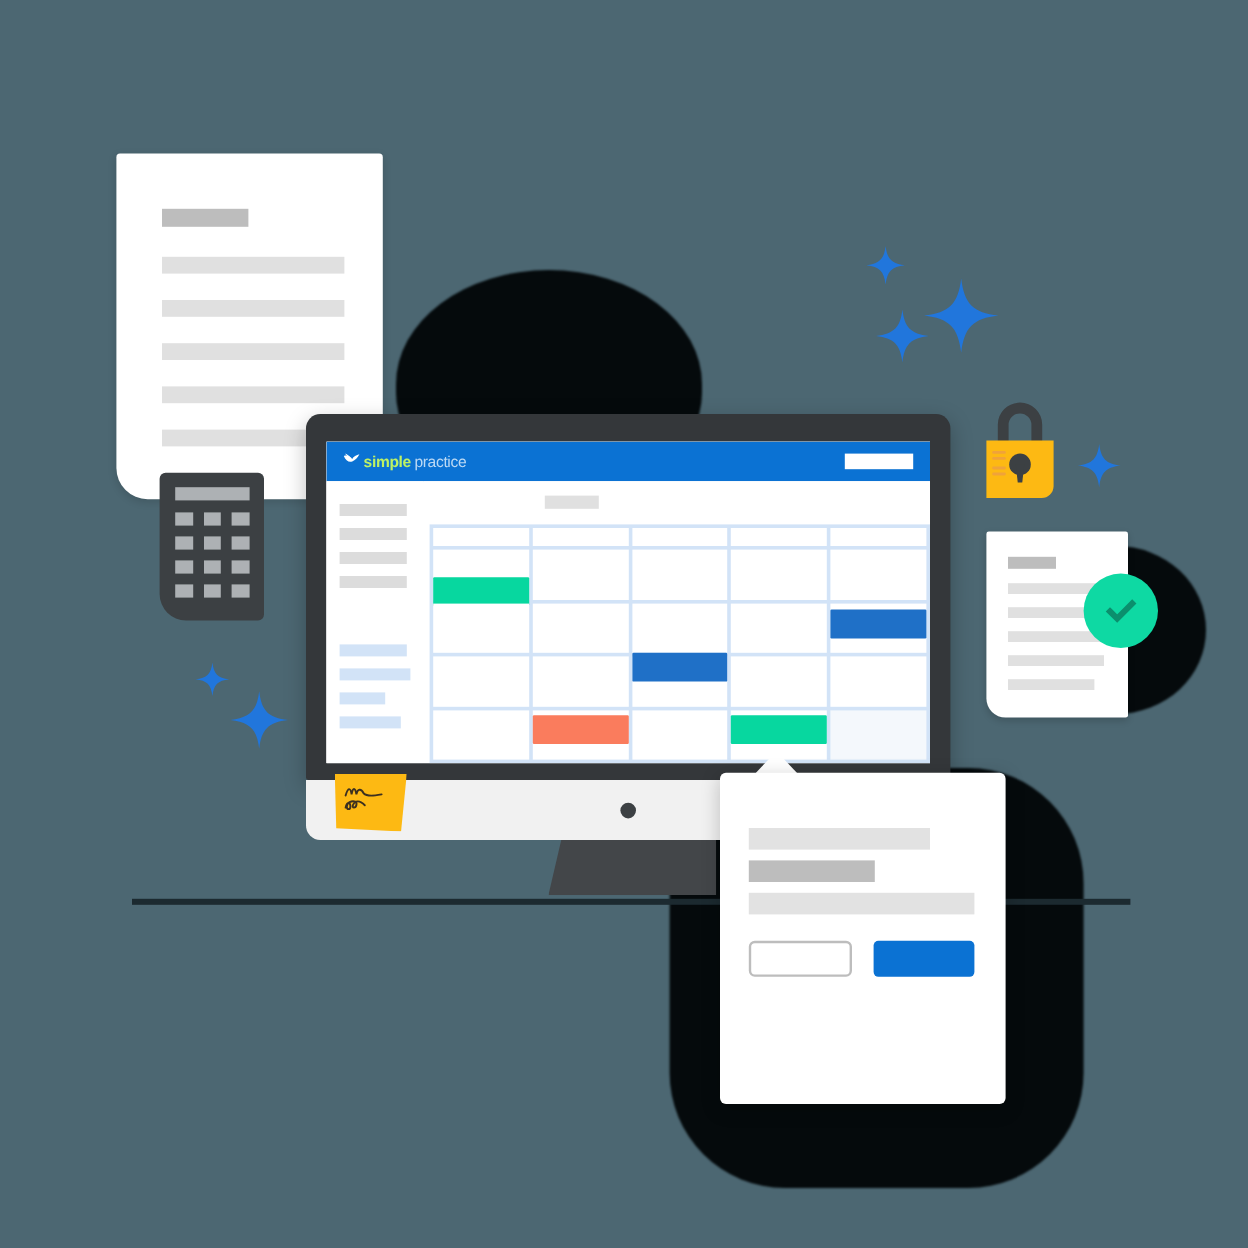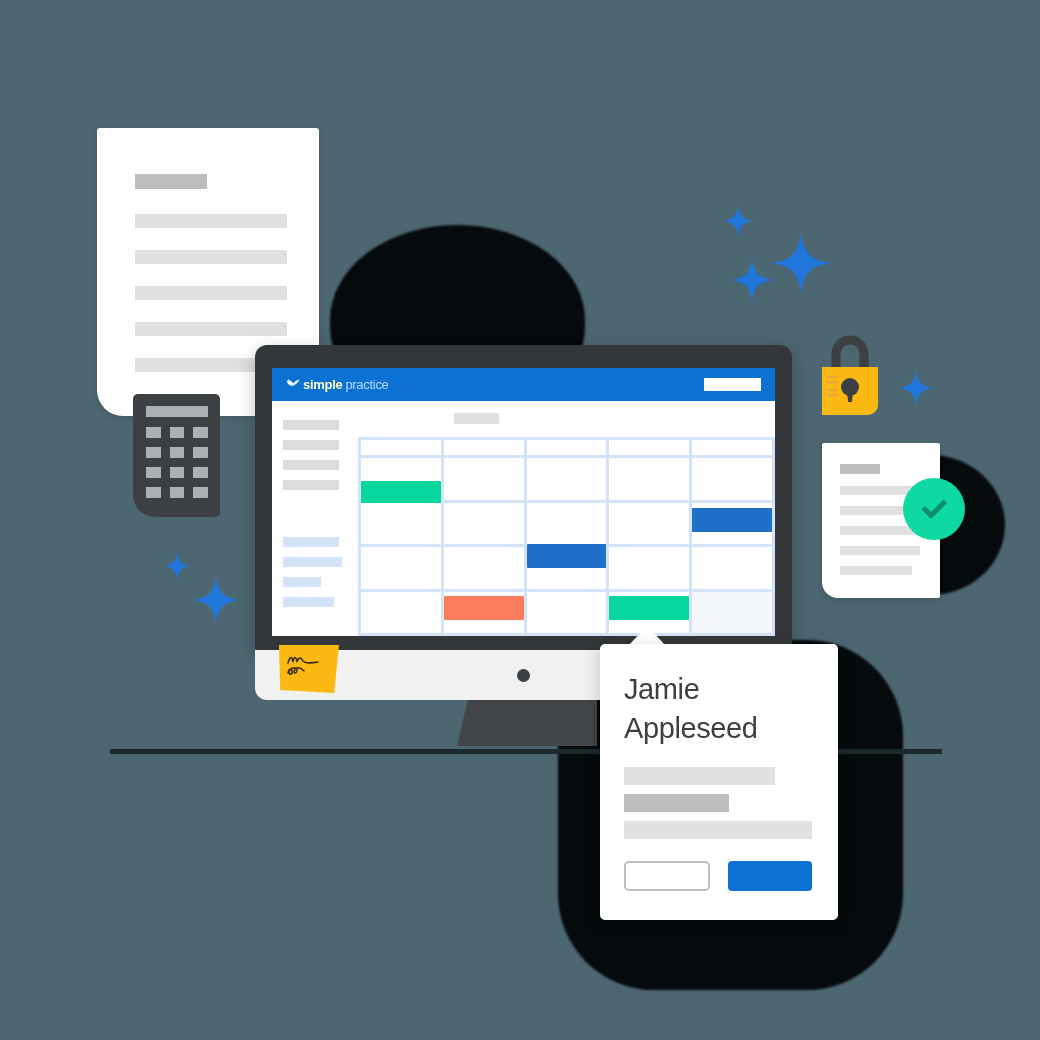--- a/index.html
+++ b/index.html
@@ -162,21 +162,21 @@
   
   #app { position: absolute; inset: 0; background: #fff; display: flex; flex-direction: column; }
   #app-nav {
     height: 33px; background: #0B72D3;
     display: flex; align-items: center; justify-content: space-between;
     padding: 0 14px;
     flex: 0 0 auto;
   }
   #logo { display: flex; align-items: center; gap: 3px; }
   #logo .bird { display: block; }
-  #logo .lg-simple { color:#fef9c3; font-weight:700; font-size:13px; letter-spacing:-0.3px; }
+  #logo .lg-simple { color:#bef264; font-weight:700; font-size:13px; letter-spacing:-0.3px; }
   #logo .lg-practice { color:#BBD9F4; font-weight:400; font-size:13px; letter-spacing:-0.3px; }
   #nav-pill { width: 57px; height: 13px; background: #fff; }
 
   #app-body { flex: 1; display: flex; min-height: 0; }
   #app-sidebar {
     width: 81px; background: #fff;
     padding: 19px 11px 0 11px;
     flex: 0 0 auto;
   }
   #app-sidebar .s-bar { height: 10px; margin-bottom: 10px; }
@@ -466,21 +466,20 @@
       <g fill="none" stroke="#3C3020" stroke-width="1.6" stroke-linecap="round">
         <path d="M2 10 C4 3 6 3 7 9 C8 3 10 3 11 9 C12 4 15 4 17 8 C20 11 26 10 32 9"></path>
         <path d="M2 20 C3 15 6 15 6 19 C6 22 3 22 3 19 C3 16 7 14 10 15 C12 16 11 20 9 20 C7 20 8 16 11 15 C14 14 16 16 18 18"></path>
       </g>
     </svg>
   </div>
 
 
   <div class="abs" id="card-arrow"></div>
   <div class="abs" id="card">
-    <div id="card-name">Jamie Appleseed</div>
     <div class="c-bar c-bar1"></div>
     <div class="c-bar c-bar2"></div>
     <div class="c-bar c-bar3"></div>
     <div id="card-actions">
       <button id="card-btn-secondary"></button>
       <button id="card-btn-primary"></button>
     </div>
   </div>
 
 </div>

